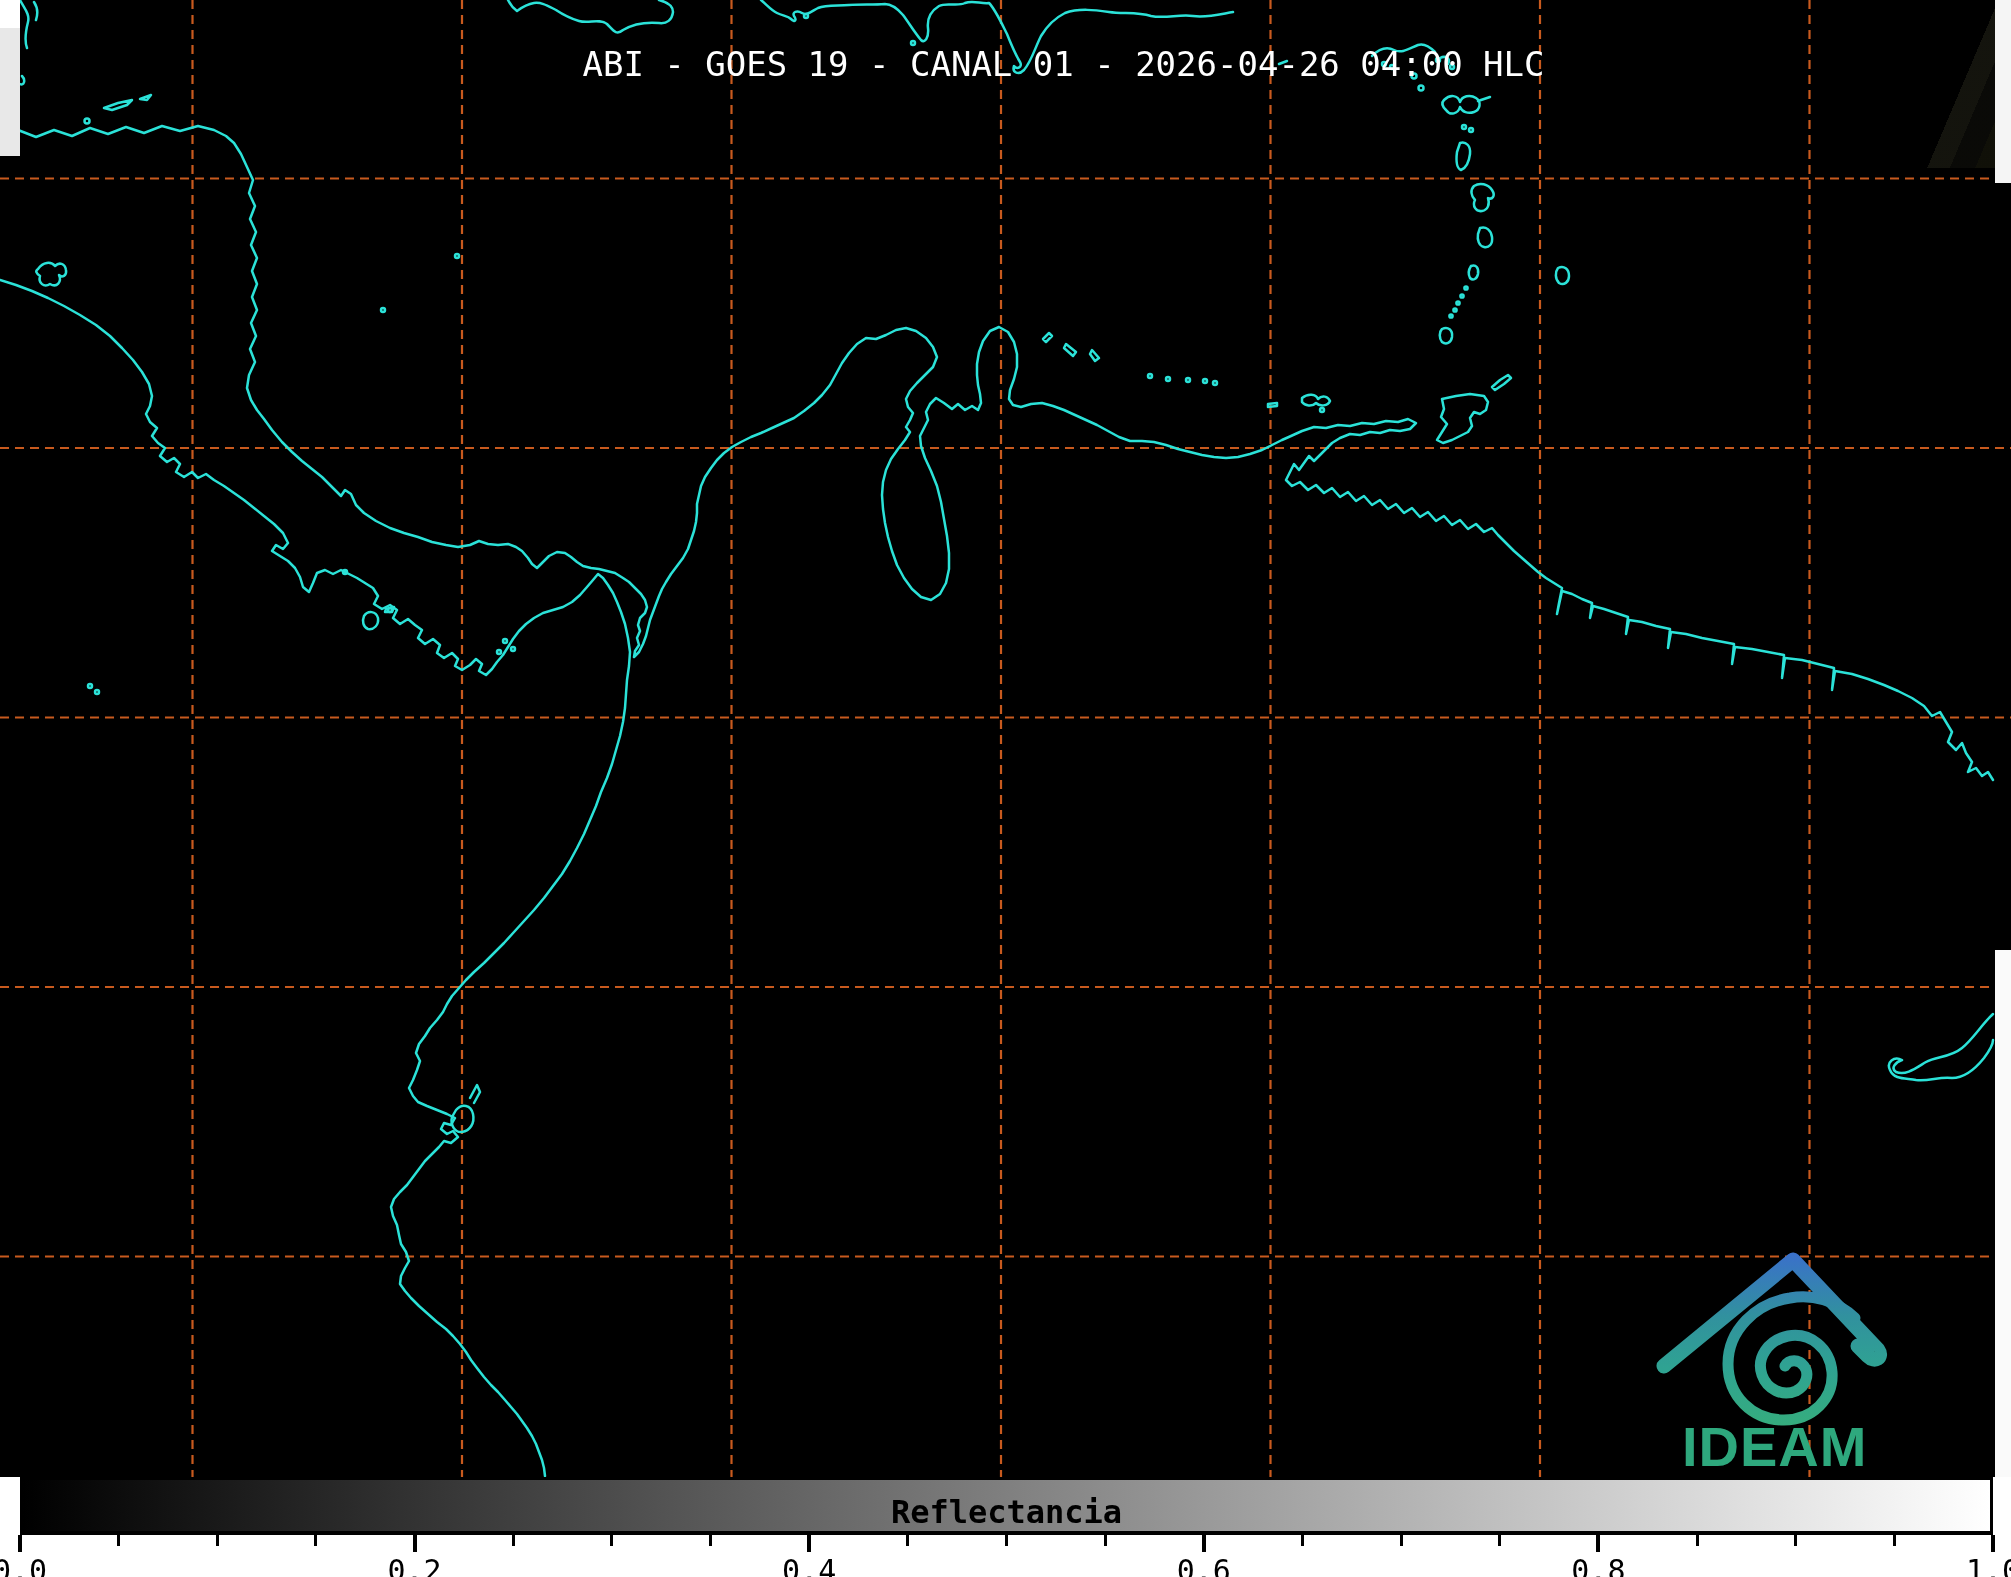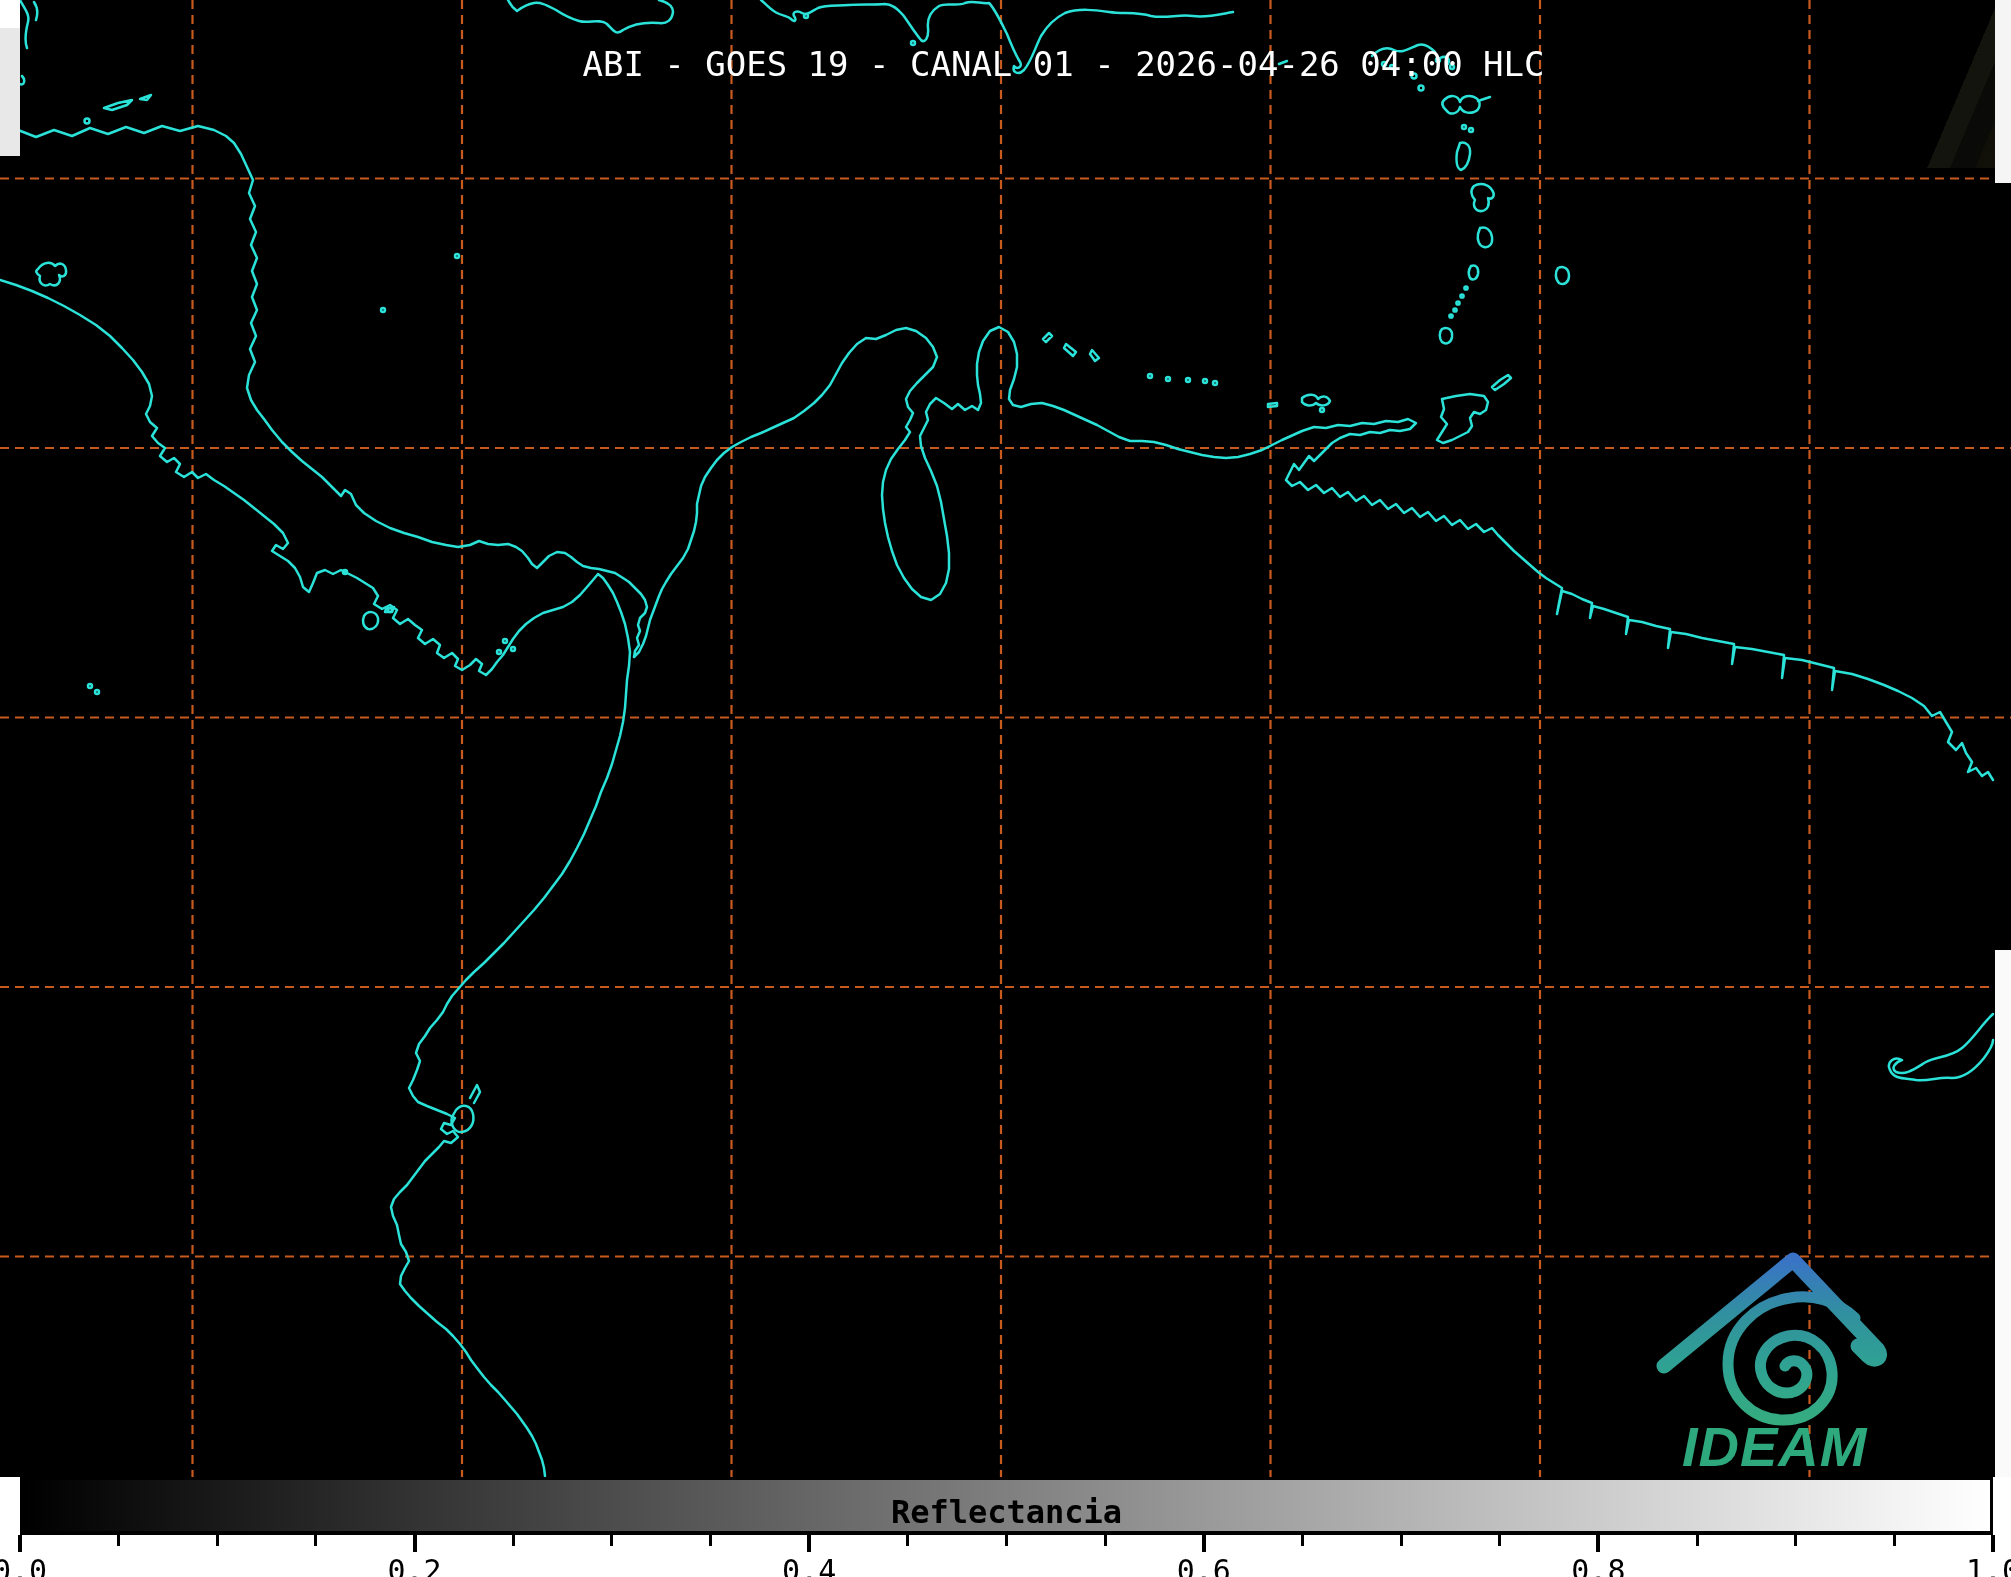--- a/index.html
+++ b/index.html
@@ -12,21 +12,21 @@
              color:#ffffff;font-size:34px;letter-spacing:0px;white-space:nowrap;margin-left:32px;}
   .edge-strip{position:absolute;background:#f2f2f2;}
   #edge-left-top{left:0;top:0;width:20px;height:156px;background:linear-gradient(#ffffff 0 28px,#e8e8e8 28px 100%);}
   #edge-right-top{left:1995px;top:0;width:16px;height:183px;background:#f5f5f5;}
   #edge-right-bottom{left:1995px;top:950px;width:16px;height:527px;background:#fafafa;}
   #noise-right{position:absolute;left:1925px;top:0;width:70px;height:168px;
                background:linear-gradient(113deg,#000 0 52%,#16160f 52% 68%,#0b0b08 68% 86%,#121209 86%);
                opacity:.9;}
   #logo-text{position:absolute;left:1682px;top:1414px;width:200px;
              font-family:"Liberation Sans","DejaVu Sans",sans-serif;
-             font-weight:bold;font-size:56px;letter-spacing:1px;font-style:italic;}
+             font-weight:bold;font-size:56px;letter-spacing:1px;}
   
   #cbar-section{position:absolute;left:0;top:1477px;width:2011px;height:100px;background:#ffffff;}
   #cbar{position:absolute;left:20px;top:0;width:1973px;height:58px;box-sizing:border-box;
         border:3px solid #000;border-bottom-width:4px;
         background:linear-gradient(to right,#000000,#ffffff);}
   #cbar-label{position:absolute;left:0;top:13px;width:100%;text-align:center;
               font-weight:bold;font-size:32px;color:#000;}
   .cbar-tick{position:absolute;background:#000;top:58px;}
   .cbar-tick.major{width:4px;height:17px;}
   .cbar-tick.minor{width:3px;height:11px;}

